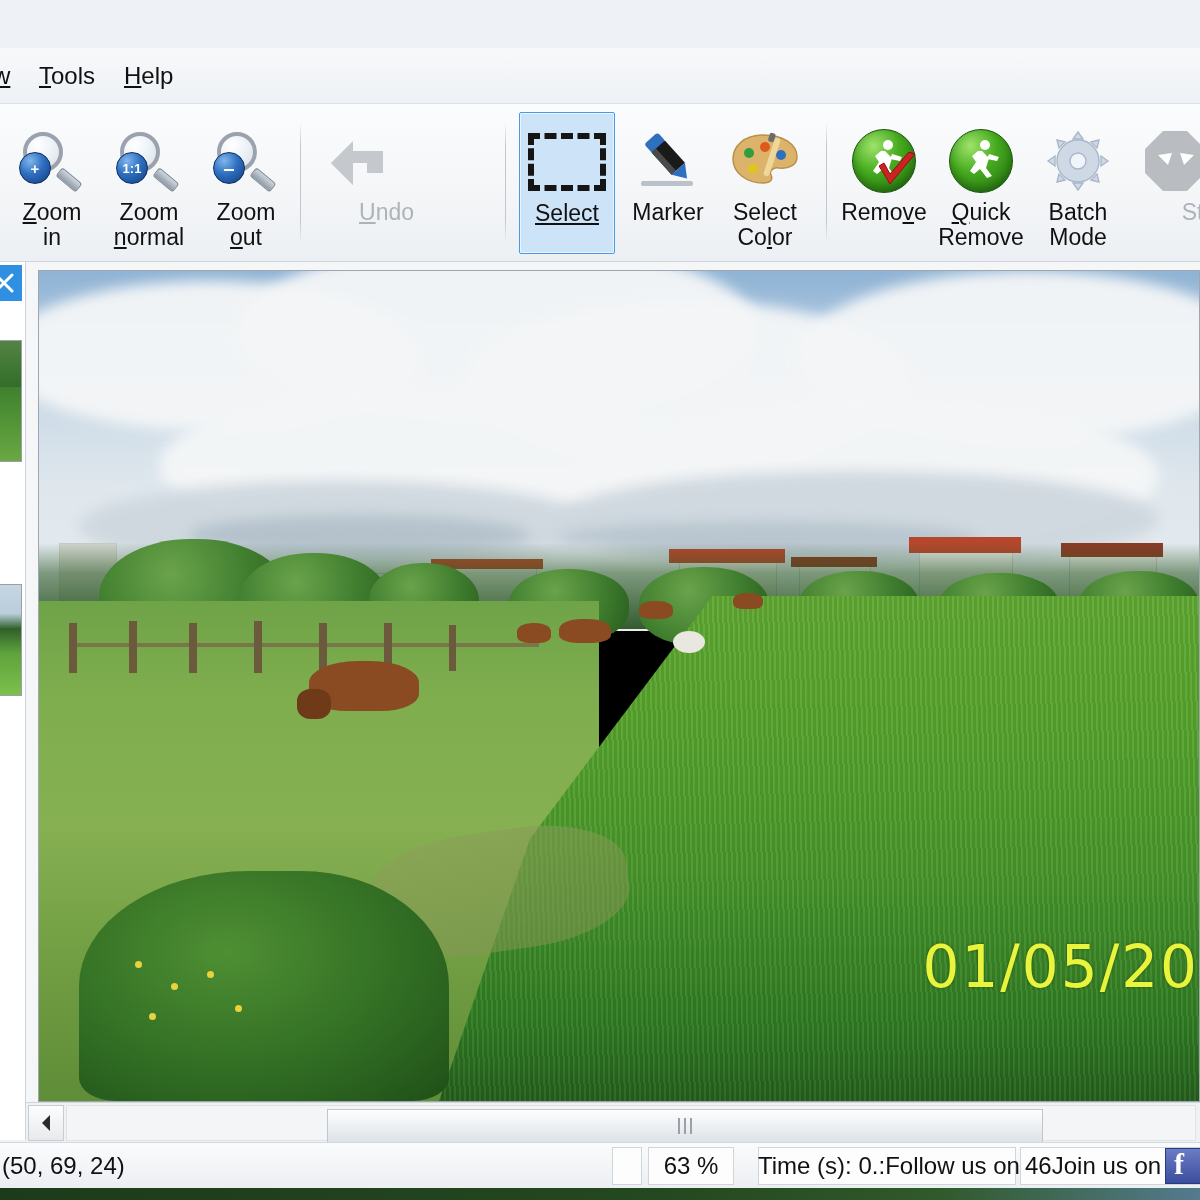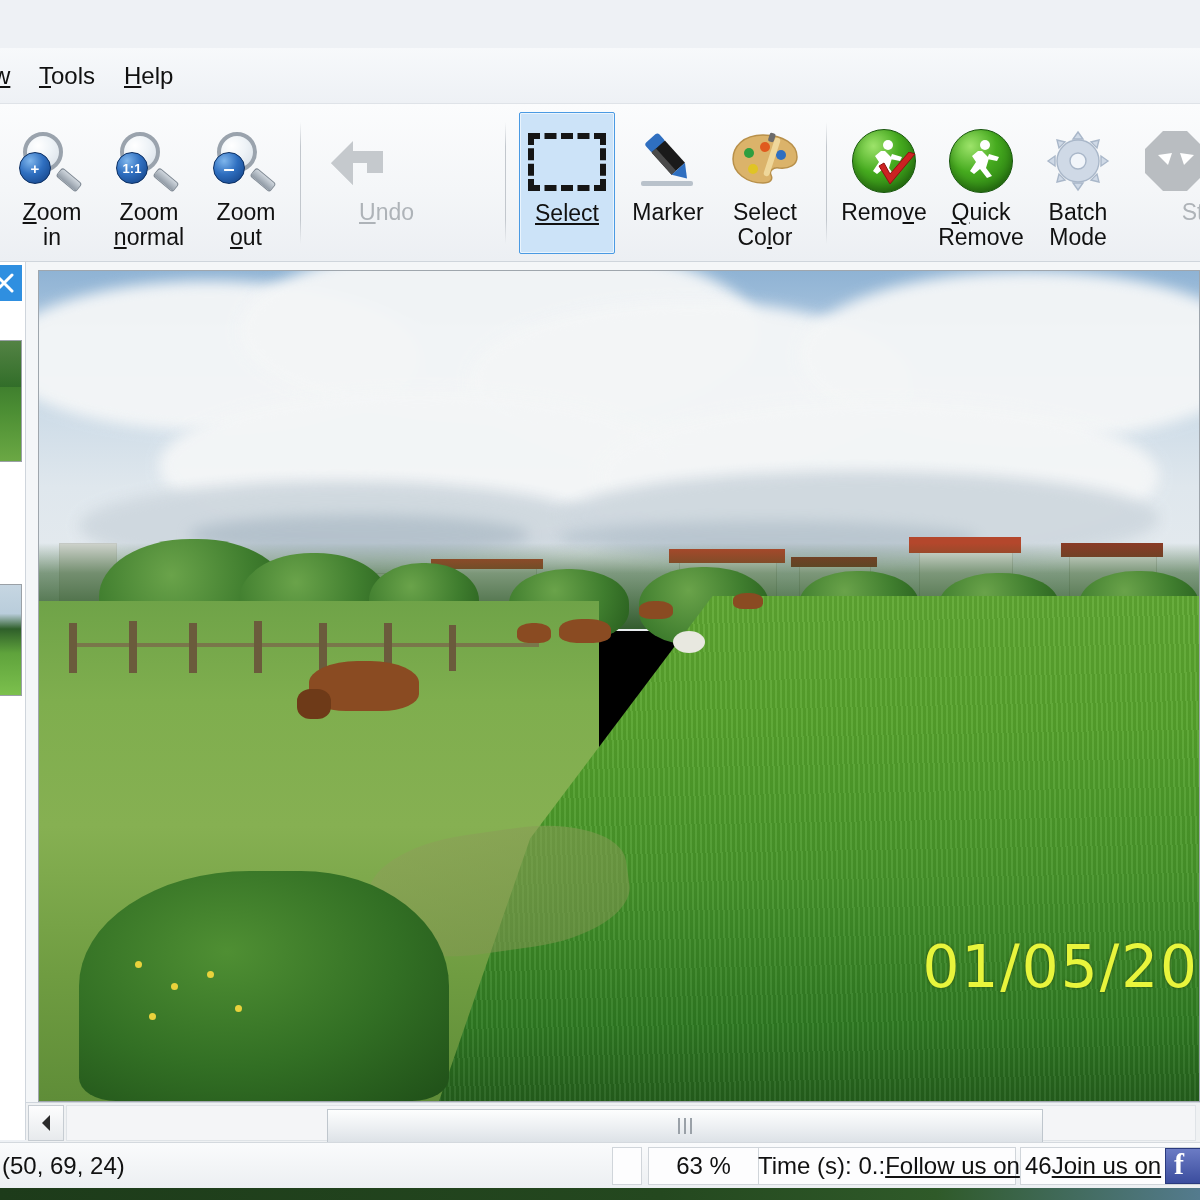--- a/index.html
+++ b/index.html
@@ -262,24 +262,24 @@
     border-top:1px solid #d4d9de;box-sizing:border-box;
   }
   .sb-cell{
     position:absolute;top:4px;height:38px;
     border:1px solid #d0d5da;background:#fdfdfe;box-sizing:border-box;
     display:flex;align-items:center;
     font-size:24px;color:#111;white-space:nowrap;
   }
   #sb-coords{left:-8px;width:580px;border:none;background:transparent;padding-left:10px;}
   #sb-small{left:612px;width:30px;}
-  #sb-zoom{left:648px;width:111px;justify-content:center;text-align:center;}
+  #sb-zoom{left:648px;width:86px;justify-content:center;text-align:center;}
   #sb-time{left:758px;width:258px;padding-left:8px;}
   #sb-social2{left:1020px;width:196px;padding-left:4px;}
-  .sb-link{text-decoration:underline;color:#111;}
+  .sb-link{color:#111;}
   .twitter-ico{
     display:inline-block;width:34px;height:34px;background:#3fc1f2;
     border:1px solid #1ba3d6;box-sizing:border-box;position:relative;vertical-align:middle;
     margin:0 2px;
   }
   .fb-ico{
     display:inline-block;width:38px;height:36px;
     background:linear-gradient(to bottom,#6b7bc4,#3b4d9e);
     border:1px solid #2a3a7e;box-sizing:border-box;position:relative;vertical-align:middle;
     margin-left:4px;

